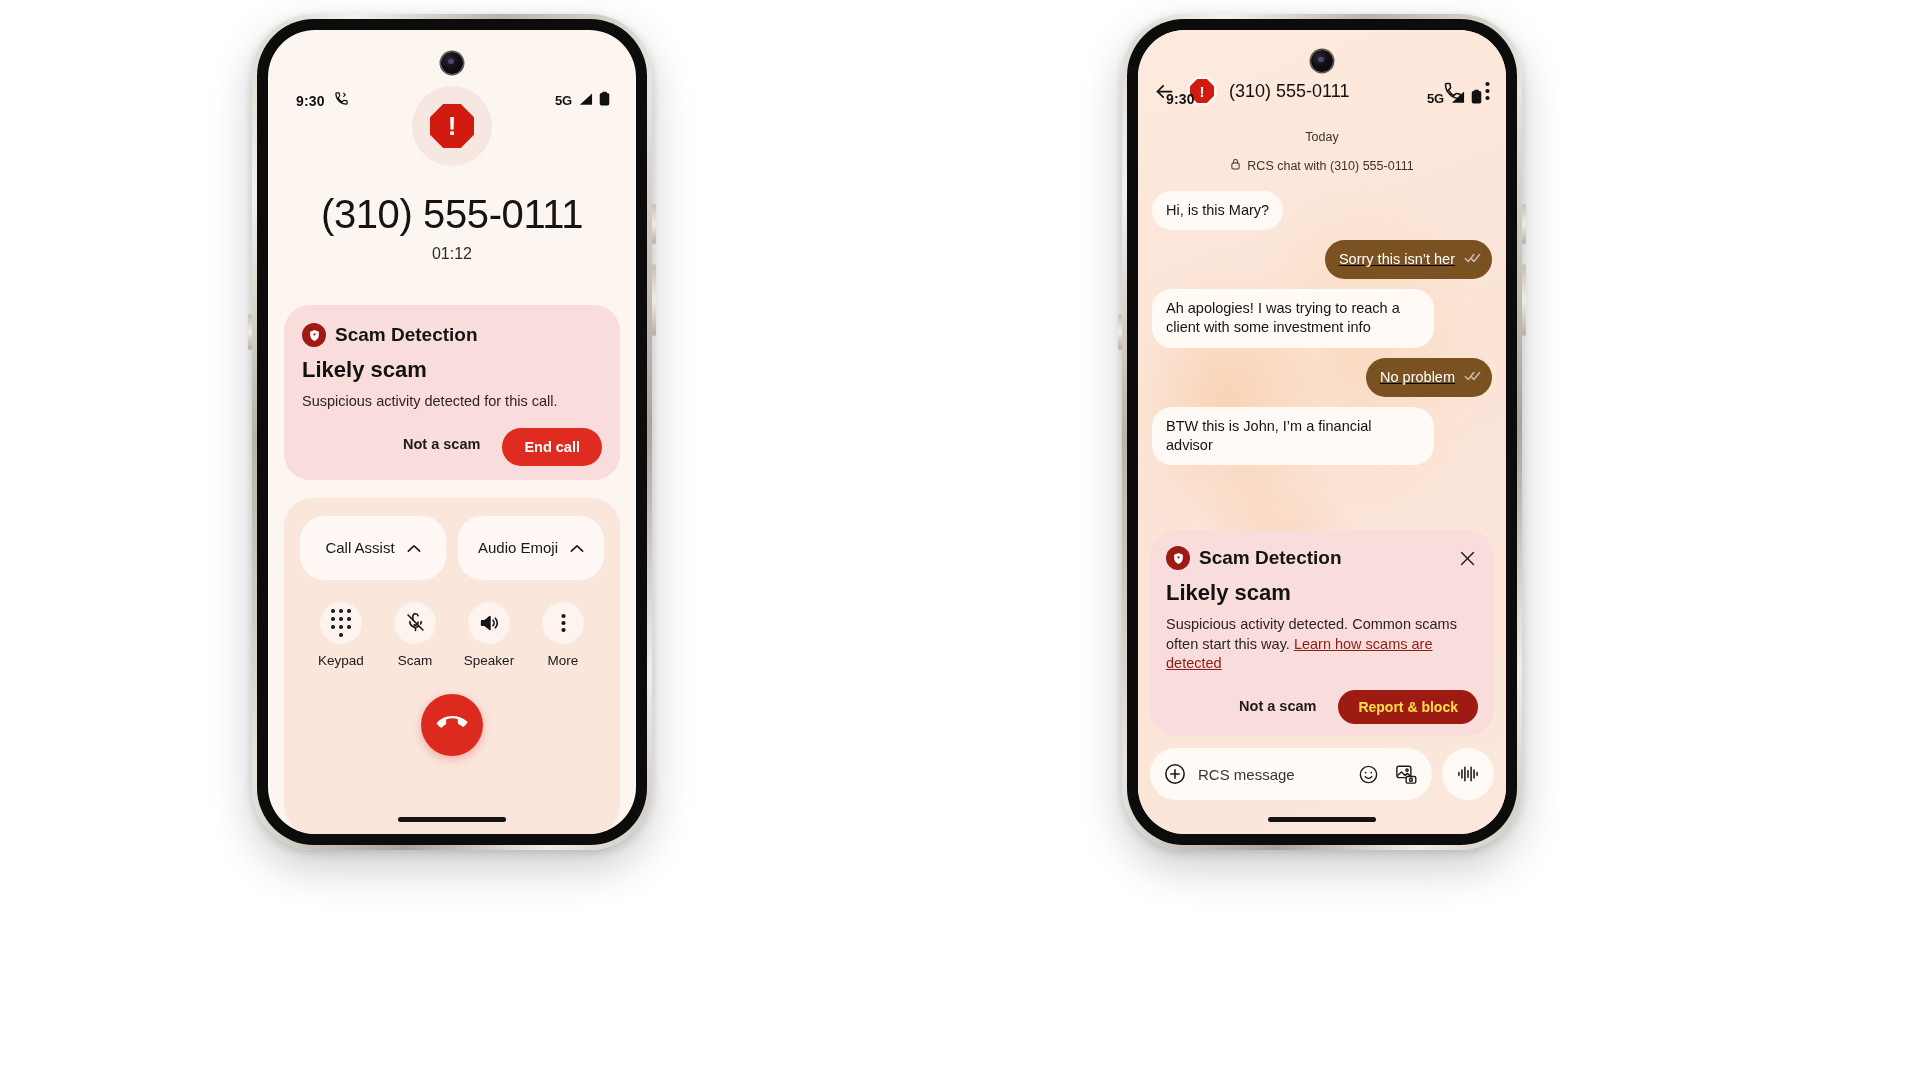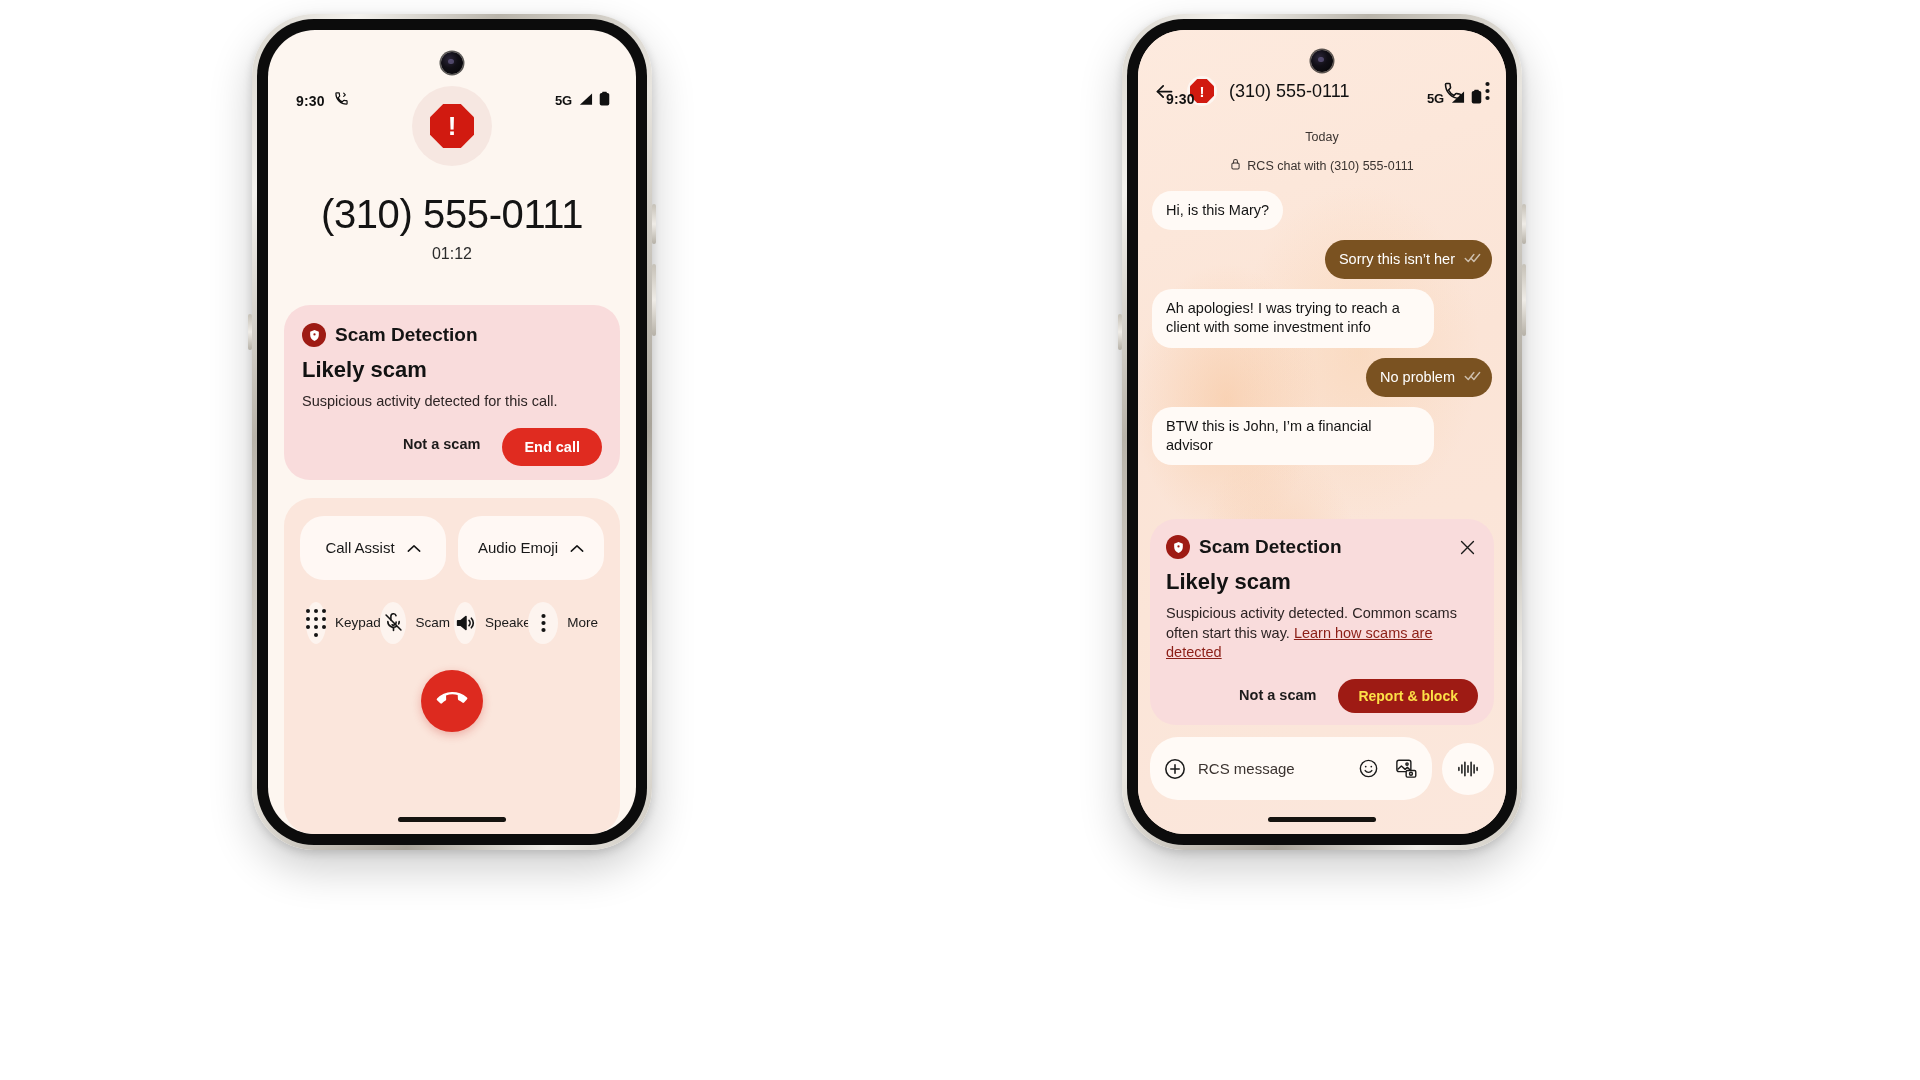--- a/index.html
+++ b/index.html
@@ -138,21 +138,21 @@
     padding: 18px 16px 22px;
     flex: 1;
   }
   .chip-row { display:flex; gap:12px; }
   .chip {
     flex:1; background:#fff8f4; border-radius:24px; height:64px;
     display:flex; align-items:center; justify-content:center; gap:12px;
     font-size:15px; color:#181818; cursor:pointer; border:none;
   }
   .controls-grid { display:flex; justify-content:space-between; margin-top:22px; padding: 0 6px; }
-  .control { width:70px; display:flex; flex-direction:row; align-items:center; gap:9px; cursor:pointer; }
+  .control { width:70px; display:flex; flex-direction:column; align-items:center; gap:9px; cursor:pointer; }
   .control-circle {
     width:42px; height:42px; border-radius:50%;
     background:#fdf4ef; display:flex; align-items:center; justify-content:center;
   }
   .control-label { font-size:13.5px; color:#1a1a1a; }
 
   .endcall-wrap { display:flex; justify-content:center; margin-top:26px; }
   .endcall {
     width:62px; height:62px; border-radius:50%;
     background:#dd2a1f; display:flex; align-items:center; justify-content:center;
@@ -191,21 +191,21 @@
   }
 
   .thread { position:relative; z-index:3; flex:1; padding: 6px 14px 0; overflow:hidden; }
   .thread-day { text-align:center; font-size:12.5px; color:#3a3330; margin: 6px 0 14px; }
   .thread-meta {
     text-align:center; font-size:12.5px; color:#3a3330; margin-bottom: 18px;
     display:flex; align-items:center; justify-content:center; gap:6px;
   }
 
   .bubble-row { display:flex; margin-bottom:10px; }
-  .bubble-row.out { justify-content:flex-end; }
+  .bubble-row.out { justify-content:flex-end;text-decoration:underline; }
   .bubble {
     max-width: 83%;
     border-radius: 20px;
     padding: 10px 14px;
     font-size: 14.5px; line-height: 1.32;
   }
   .bubble.in { background:#fffaf6; color:#141414; }
   .bubble.out {
     background:#7a5221; color:#fff;
     display:flex; align-items:center; gap:9px;
@@ -229,21 +229,21 @@
     padding: 9px 20px; font-size:14px; font-weight:600; cursor:pointer;
   }
 
   
   .composer {
     position:relative; z-index:4;
     display:flex; align-items:center; gap:10px;
     padding: 12px 12px 0;
   }
   .composer-field {
-    flex:1; height:63px; background:#fffaf6; border-radius:28px;
+    flex:1; height:52px; background:#fffaf6; border-radius:28px;
     display:flex; align-items:center; gap:12px; padding: 0 14px;
   }
   .composer-placeholder { flex:1; font-size:15px; color:#3b3330; }
   .mic-btn {
     width:52px; height:52px; border-radius:50%; background:#fffaf6;
     display:flex; align-items:center; justify-content:center; border:none; cursor:pointer; flex:none;
   }
   .icon-btn { background:none; border:none; cursor:pointer; padding:0; line-height:0; display:flex; }
 </style>
 </head>

